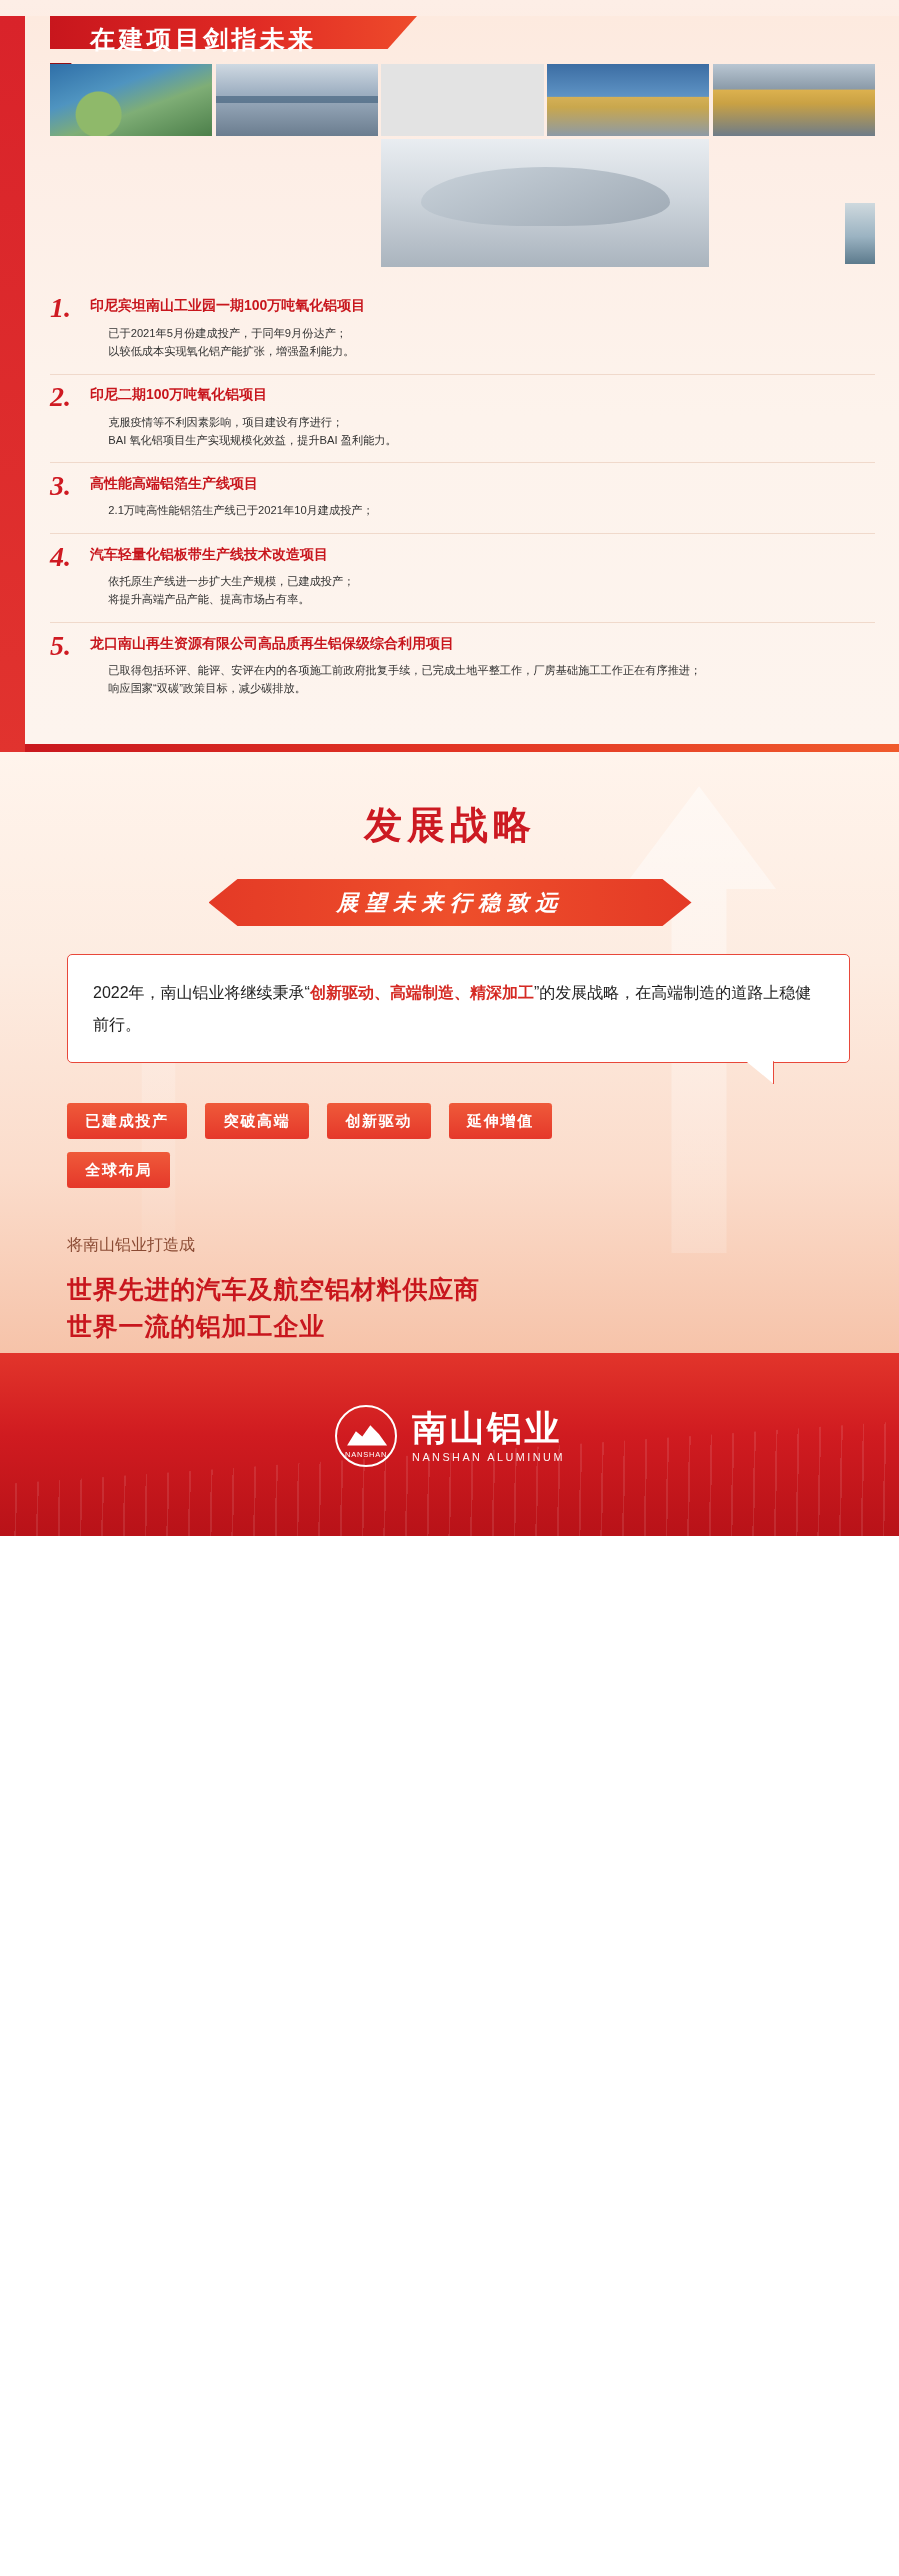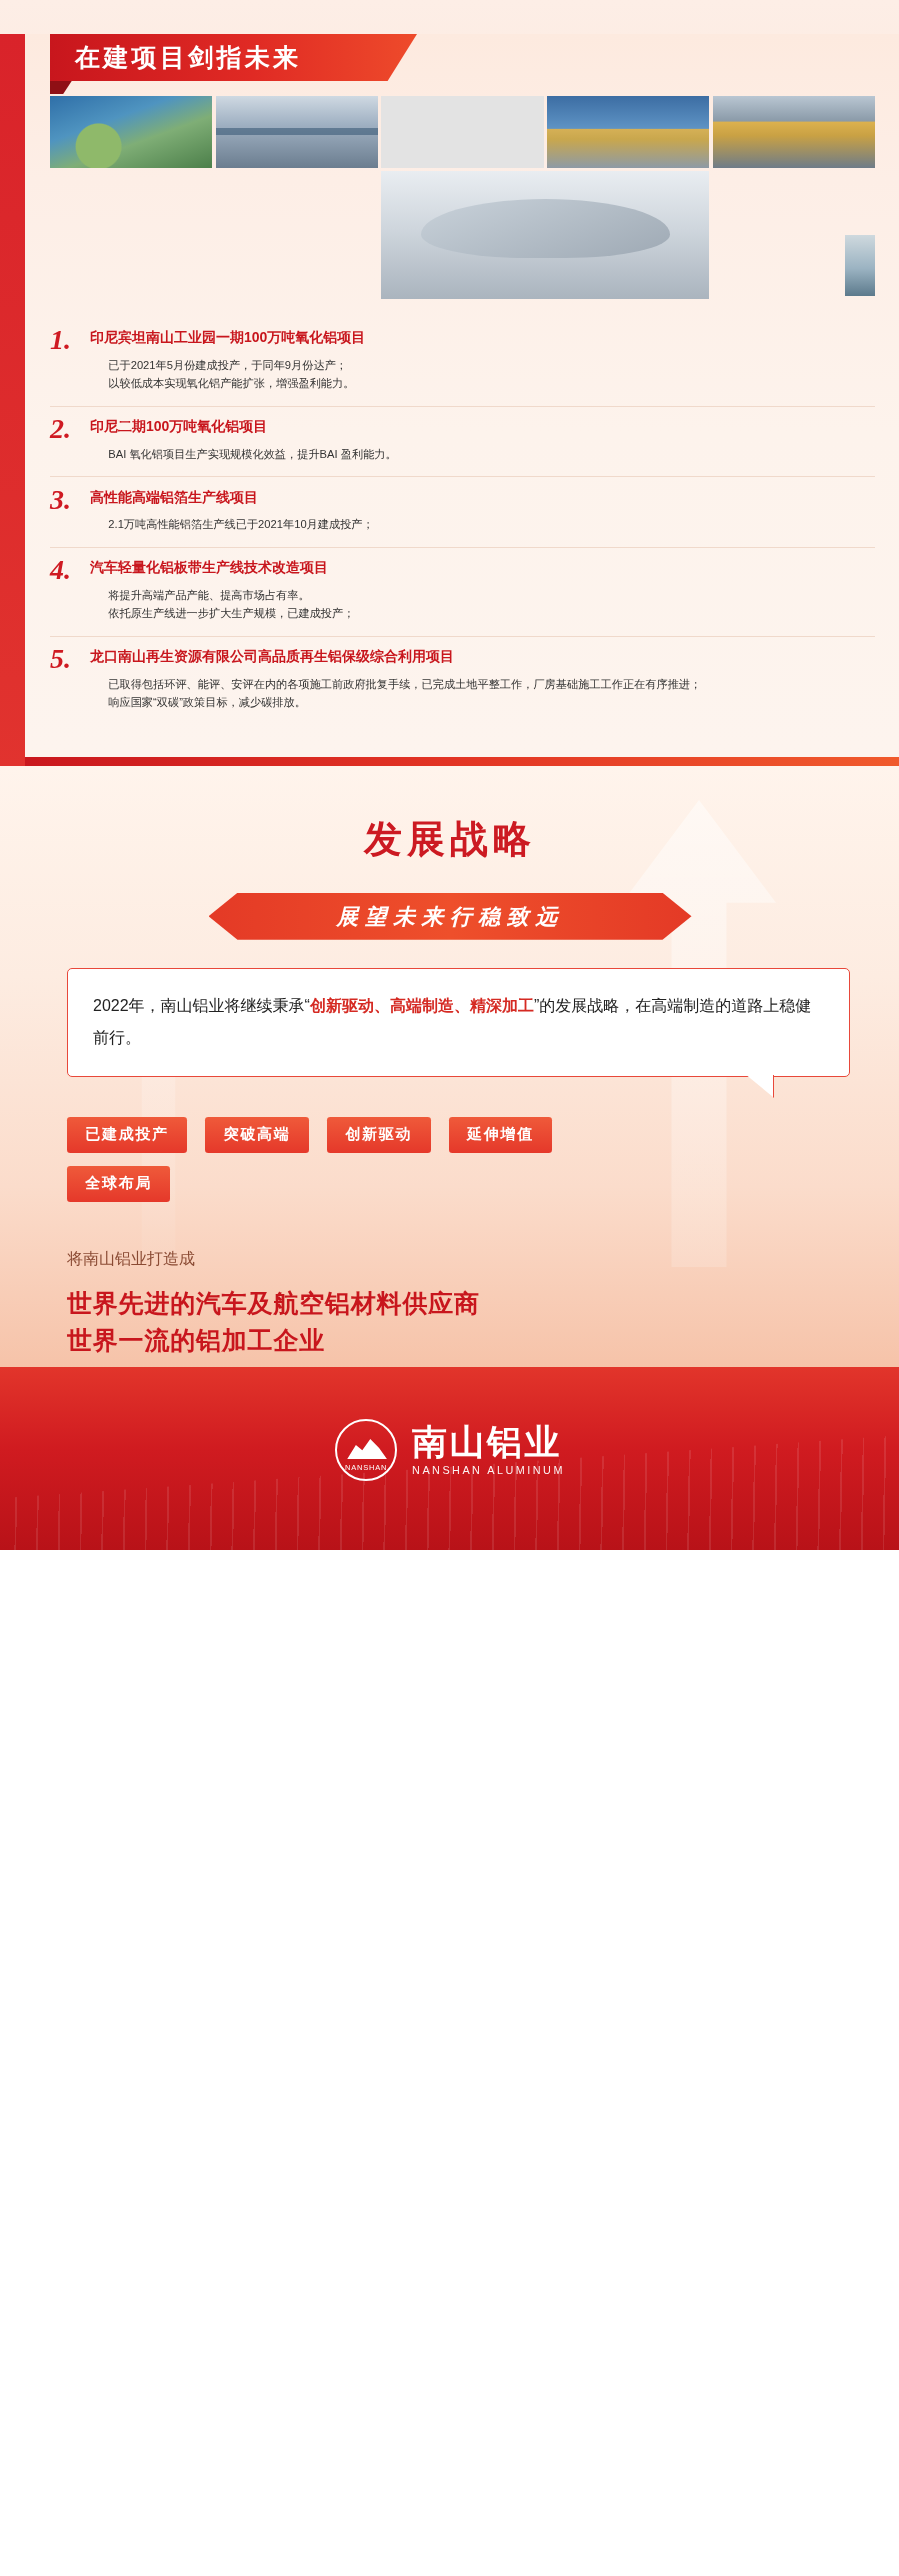--- a/index.html
+++ b/index.html
@@ -24,23 +24,24 @@
   }
   .left-redbar {
     position: absolute;
     left: 0; top: 0;
     width: 25px; height: 1383px;
     background: linear-gradient(180deg,#d9232a 0%, #e2352f 60%, #ea5b3a 100%);
   }
   .banner {
     position: relative;
     margin-left: 50px;
-    margin-top: 34px;
+    margin-top: 16px;
     width: 367px;
-    height: 47px;
+    height: 33px;
+    padding-left: 15px;
   }
   .banner-shape {
     position: absolute; inset: 0;
     background: linear-gradient(90deg,#c8161d 0%, #e02a24 55%, #ee4b2b 100%);
     clip-path: polygon(0 0, 100% 0, 92% 100%, 0 100%);
     box-shadow: 0 1.7px 5px rgba(0,0,0,.15);
   }
   .banner-text {
     position: relative;
     color: #fff;
@@ -343,38 +344,39 @@
           <div class="item-title">印尼宾坦南山工业园一期100万吨氧化铝项目</div>
           <div class="item-line">已于2021年5月份建成投产，于同年9月份达产；</div>
           <div class="item-line">以较低成本实现氧化铝产能扩张，增强盈利能力。</div>
         </div>
       </div>
 
       <div class="item">
         <div class="num">2.</div>
         <div class="item-body">
           <div class="item-title">印尼二期100万吨氧化铝项目</div>
+          <div class="item-line">克服疫情等不利因素影响，项目建设有序进行；</div>
           <div class="item-line">BAI 氧化铝项目生产实现规模化效益，提升BAI 盈利能力。</div>
         </div>
       </div>
 
       <div class="item">
         <div class="num">3.</div>
         <div class="item-body">
           <div class="item-title">高性能高端铝箔生产线项目</div>
           <div class="item-line">2.1万吨高性能铝箔生产线已于2021年10月建成投产；</div>
         </div>
       </div>
 
       <div class="item">
         <div class="num">4.</div>
         <div class="item-body">
           <div class="item-title">汽车轻量化铝板带生产线技术改造项目</div>
+          <div class="item-line">依托原生产线进一步扩大生产规模，已建成投产；</div>
           <div class="item-line">将提升高端产品产能、提高市场占有率。</div>
-          <div class="item-line">依托原生产线进一步扩大生产规模，已建成投产；</div>
         </div>
       </div>
 
       <div class="item">
         <div class="num">5.</div>
         <div class="item-body">
           <div class="item-title">龙口南山再生资源有限公司高品质再生铝保级综合利用项目</div>
           <div class="item-line">已取得包括环评、能评、安评在内的各项施工前政府批复手续，已完成土地平整工作，厂房基础施工工作正在有序推进；</div>
           <div class="item-line">响应国家“双碳”政策目标，减少碳排放。</div>
         </div>

